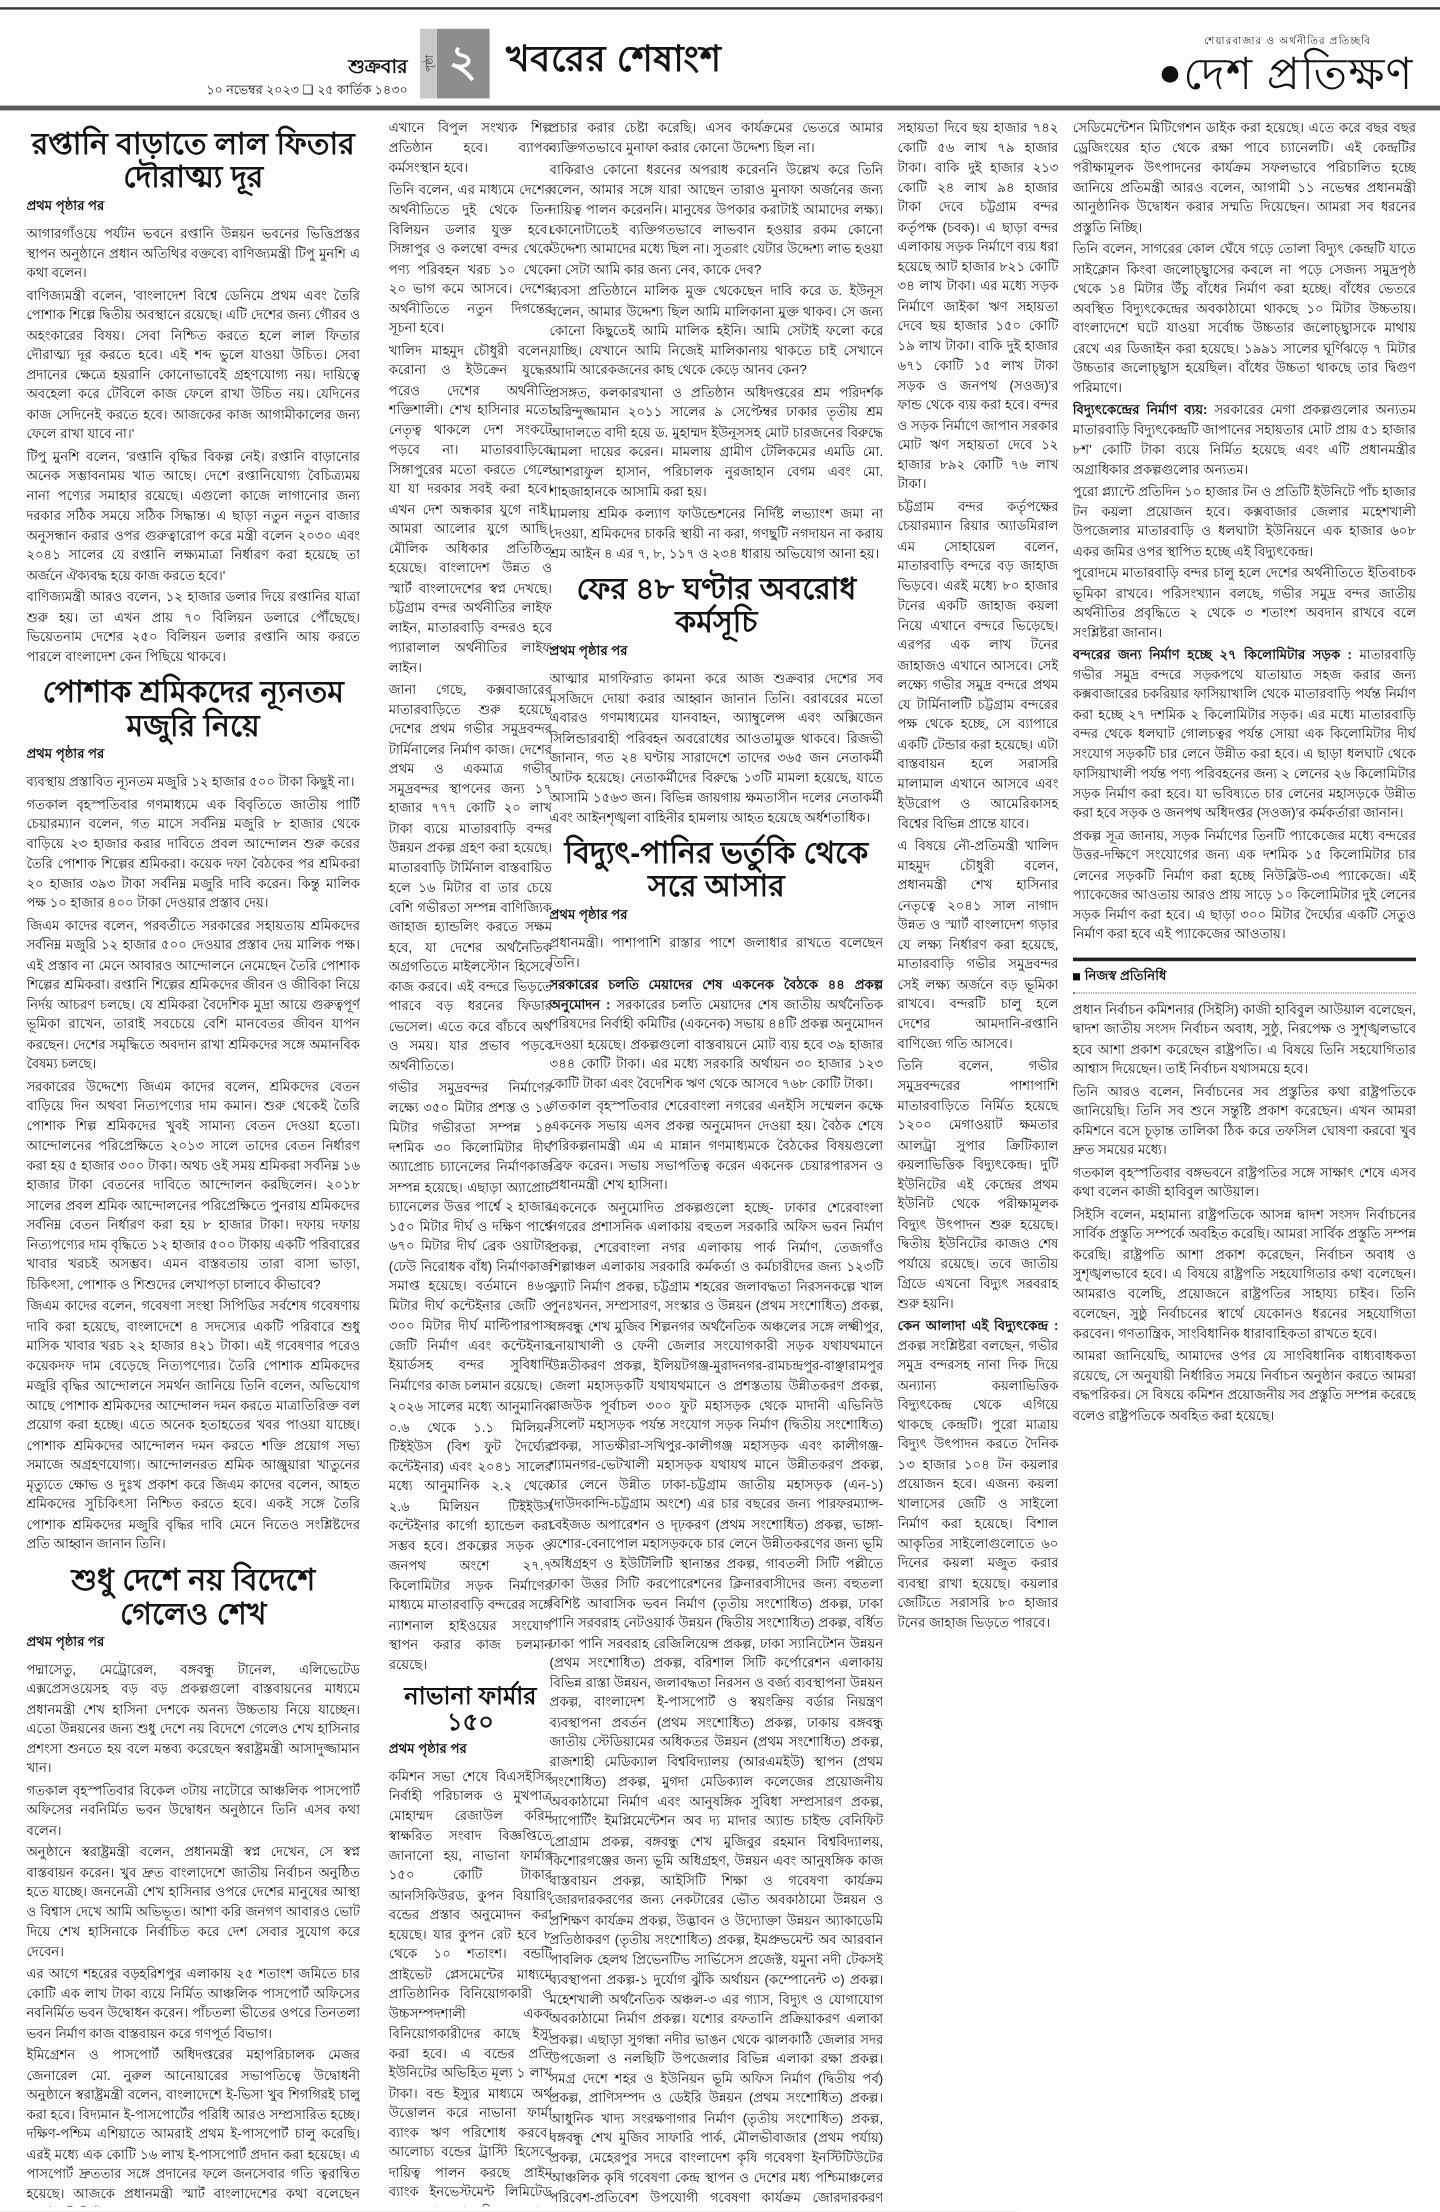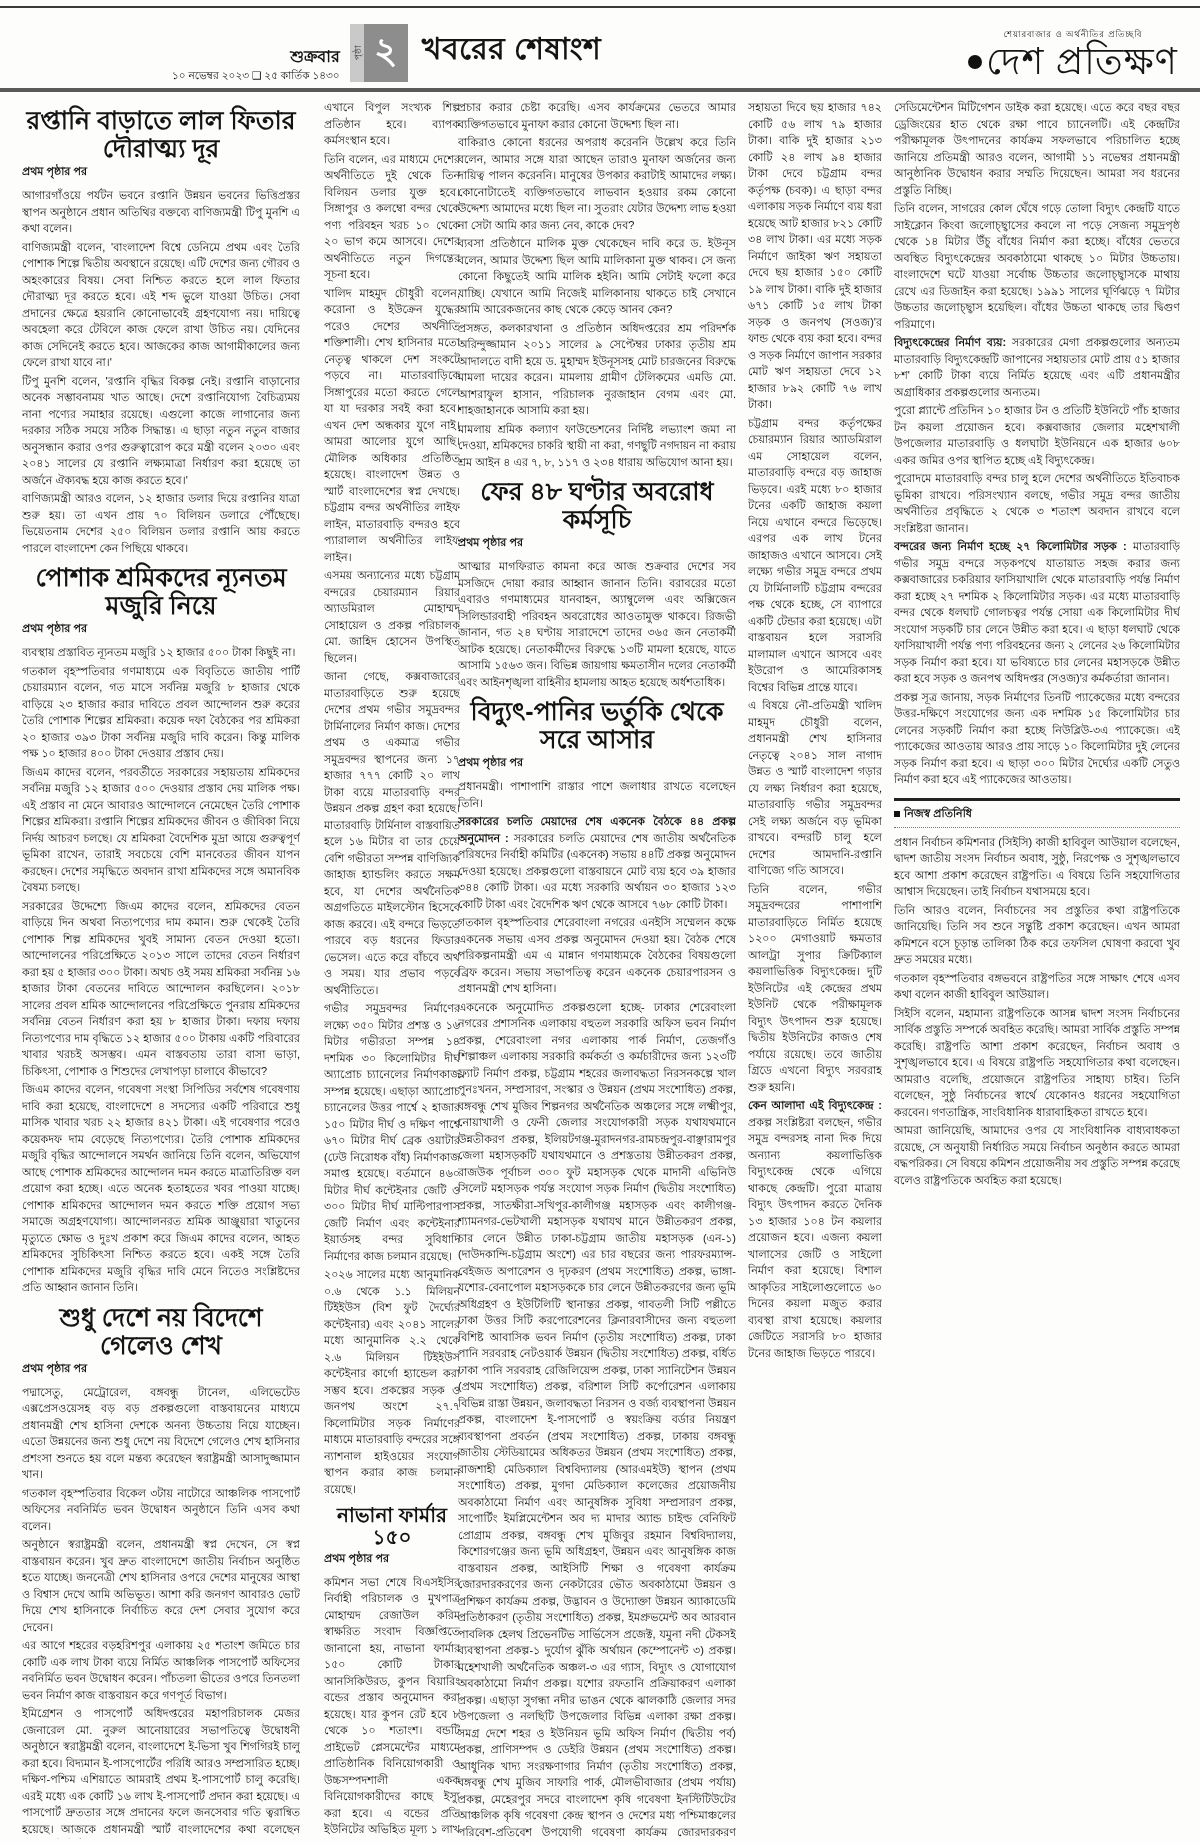--- a/index.html
+++ b/index.html
@@ -84,21 +84,20 @@
       <p class="body">পদ্মাসেতু, মেট্রোরেল, বঙ্গবন্ধু টানেল, এলিভেটেড এক্সপ্রেসওয়েসহ বড় বড় প্রকল্পগুলো বাস্তবায়নের মাধ্যমে প্রধানমন্ত্রী শেখ হাসিনা দেশকে অনন্য উচ্চতায় নিয়ে যাচ্ছেন। এতো উন্নয়নের জন্য শুধু দেশে নয় বিদেশে গেলেও শেখ হাসিনার প্রশংসা শুনতে হয় বলে মন্তব্য করেছেন স্বরাষ্ট্রমন্ত্রী আসাদুজ্জামান খান।</p>
       <p class="body">গতকাল বৃহস্পতিবার বিকেল ৩টায় নাটোরে আঞ্চলিক পাসপোর্ট অফিসের নবনির্মিত ভবন উদ্বোধন অনুষ্ঠানে তিনি এসব কথা বলেন।</p>
       <p class="body">অনুষ্ঠানে স্বরাষ্ট্রমন্ত্রী বলেন, প্রধানমন্ত্রী স্বপ্ন দেখেন, সে স্বপ্ন বাস্তবায়ন করেন। খুব দ্রুত বাংলাদেশে জাতীয় নির্বাচন অনুষ্ঠিত হতে যাচ্ছে। জননেত্রী শেখ হাসিনার ওপরে দেশের মানুষের আস্থা ও বিশ্বাস দেখে আমি অভিভূত। আশা করি জনগণ আবারও ভোট দিয়ে শেখ হাসিনাকে নির্বাচিত করে দেশ সেবার সুযোগ করে দেবেন।</p>
       <p class="body">এর আগে শহরের বড়হরিশপুর এলাকায় ২৫ শতাংশ জমিতে চার কোটি এক লাখ টাকা ব্যয়ে নির্মিত আঞ্চলিক পাসপোর্ট অফিসের নবনির্মিত ভবন উদ্বোধন করেন। পাঁচতলা ভীতের ওপরে তিনতলা ভবন নির্মাণ কাজ বাস্তবায়ন করে গণপূর্ত বিভাগ।</p>
       <p class="body">ইমিগ্রেশন ও পাসপোর্ট অধিদপ্তরের মহাপরিচালক মেজর জেনারেল মো. নুরুল আনোয়ারের সভাপতিত্বে উদ্বোধনী অনুষ্ঠানে স্বরাষ্ট্রমন্ত্রী বলেন, বাংলাদেশে ই-ভিসা খুব শিগগিরই চালু করা হবে। বিদ্যমান ই-পাসপোর্টের পরিধি আরও সম্প্রসারিত হচ্ছে। দক্ষিণ-পশ্চিম এশিয়াতে আমরাই প্রথম ই-পাসপোর্ট চালু করেছি। এরই মধ্যে এক কোটি ১৬ লাখ ই-পাসপোর্ট প্রদান করা হয়েছে। এ পাসপোর্ট দ্রুততার সঙ্গে প্রদানের ফলে জনসেবার গতি ত্বরান্বিত হয়েছে। আজকে প্রধানমন্ত্রী স্মার্ট বাংলাদেশের কথা বলেছেন বলেই ডিজিটাল বাংলাদেশ আমরা শতভাগ না হলেও ৮০ শতাংশে সফল হয়েছে। দুর্বার গতিতে আমরা এগিয়ে যাচ্ছি।</p>
     </div>
   <div class="col" id="col-b">
       <p class="body">এখানে বিপুল সংখ্যক শিল্প প্রতিষ্ঠান হবে। ব্যাপক কর্মসংস্থান হবে।</p>
       <p class="body">তিনি বলেন, এর মাধ্যমে দেশের অর্থনীতিতে দুই থেকে তিন বিলিয়ন ডলার যুক্ত হবে। সিঙ্গাপুর ও কলম্বো বন্দর থেকে পণ্য পরিবহন খরচ ১০ থেকে ২০ ভাগ কমে আসবে। দেশের অর্থনীতিতে নতুন দিগন্তের সূচনা হবে।</p>
       <p class="body">খালিদ মাহমুদ চৌধুরী বলেন, করোনা ও ইউক্রেন যুদ্ধের পরেও দেশের অর্থনীতি শক্তিশালী। শেখ হাসিনার মতো নেতৃত্ব থাকলে দেশ সংকটে পড়বে না। মাতারবাড়িকে সিঙ্গাপুরের মতো করতে গেলে যা যা দরকার সবই করা হবে। এখন দেশ অন্ধকার যুগে নাই। আমরা আলোর যুগে আছি। মৌলিক অধিকার প্রতিষ্ঠিত হয়েছে। বাংলাদেশ উন্নত ও স্মার্ট বাংলাদেশের স্বপ্ন দেখছে। চট্টগ্রাম বন্দর অর্থনীতির লাইফ লাইন, মাতারবাড়ি বন্দরও হবে প্যারালাল অর্থনীতির লাইফ লাইন।</p>
-      <p class="body">এসময় অন্যান্যের মধ্যে চট্টগ্রাম বন্দরের চেয়ারম্যান রিয়ার অ্যাডমিরাল মোহাম্মদ সোহায়েল ও প্রকল্প পরিচালক মো. জাহিদ হোসেন উপস্থিত ছিলেন।</p>
       <p class="body">জানা গেছে, কক্সবাজারের মাতারবাড়িতে শুরু হয়েছে দেশের প্রথম গভীর সমুদ্রবন্দর টার্মিনালের নির্মাণ কাজ। দেশের প্রথম ও একমাত্র গভীর সমুদ্রবন্দর স্থাপনের জন্য ১৭ হাজার ৭৭৭ কোটি ২০ লাখ টাকা ব্যয়ে মাতারবাড়ি বন্দর উন্নয়ন প্রকল্প গ্রহণ করা হয়েছে। মাতারবাড়ি টার্মিনাল বাস্তবায়িত হলে ১৬ মিটার বা তার চেয়ে বেশি গভীরতা সম্পন্ন বাণিজ্যিক জাহাজ হ্যান্ডলিং করতে সক্ষম হবে, যা দেশের অর্থনৈতিক অগ্রগতিতে মাইলস্টোন হিসেবে কাজ করবে। এই বন্দরে ভিড়তে পারবে বড় ধরনের ফিডার ভেসেল। এতে করে বাঁচবে অর্থ ও সময়। যার প্রভাব পড়বে অর্থনীতিতে।</p>
       <p class="body">গভীর সমুদ্রবন্দর নির্মাণের লক্ষ্যে ৩৫০ মিটার প্রশস্ত ও ১৬ মিটার গভীরতা সম্পন্ন ১৪ দশমিক ৩০ কিলোমিটার দীর্ঘ অ্যাপ্রোচ চ্যানেলের নির্মাণকাজ সম্পন্ন হয়েছে। এছাড়া অ্যাপ্রোচ চ্যানেলের উত্তর পার্শ্বে ২ হাজার ১৫০ মিটার দীর্ঘ ও দক্ষিণ পার্শ্বে ৬৭০ মিটার দীর্ঘ ব্রেক ওয়াটার (ঢেউ নিরোধক বাঁধ) নির্মাণকাজ সমাপ্ত হয়েছে। বর্তমানে ৪৬০ মিটার দীর্ঘ কন্টেইনার জেটি ও ৩০০ মিটার দীর্ঘ মাল্টিপারপাস জেটি নির্মাণ এবং কন্টেইনার ইয়ার্ডসহ বন্দর সুবিধাদি নির্মাণের কাজ চলমান রয়েছে।</p>
       <p class="body">২০২৬ সালের মধ্যে আনুমানিক ০.৬ থেকে ১.১ মিলিয়ন টিইইউস (বিশ ফুট দৈর্ঘ্যের কন্টেইনার) এবং ২০৪১ সালের মধ্যে আনুমানিক ২.২ থেকে ২.৬ মিলিয়ন টিইইউস কন্টেইনার কার্গো হ্যান্ডেল করা সম্ভব হবে। প্রকল্পের সড়ক ও জনপথ অংশে ২৭.৭ কিলোমিটার সড়ক নির্মাণের মাধ্যমে মাতারবাড়ি বন্দরের সঙ্গে ন্যাশনাল হাইওয়ের সংযোগ স্থাপন করার কাজ চলমান রয়েছে।</p>
       <h2 class="headline h-md">নাভানা ফার্মার ১৫০</h2>
       <div class="kicker">প্রথম পৃষ্ঠার পর</div>
       <p class="body">কমিশন সভা শেষে বিএসইসির নির্বাহী পরিচালক ও মুখপাত্র মোহাম্মদ রেজাউল করিম স্বাক্ষরিত সংবাদ বিজ্ঞপ্তিতে জানানো হয়, নাভানা ফার্মার ১৫০ কোটি টাকার আনসিকিউরড, কুপন বিয়ারিং বন্ডের প্রস্তাব অনুমোদন করা হয়েছে। যার কুপন রেট হবে ৮ থেকে ১০ শতাংশ। বন্ডটি প্রাইভেট প্লেসমেন্টের মাধ্যমে প্রাতিষ্ঠানিক বিনিয়োগকারী ও উচ্চসম্পদশালী একক বিনিয়োগকারীদের কাছে ইস্যু করা হবে। এ বন্ডের প্রতি ইউনিটের অভিহিত মূল্য ১ লাখ টাকা। বন্ড ইস্যুর মাধ্যমে অর্থ উত্তোলন করে নাভানা ফার্মা ব্যাংক ঋণ পরিশোধ করবে। আলোচ্য বন্ডের ট্রাস্টি হিসেবে দায়িত্ব পালন করছে প্রাইম ব্যাংক ইনভেস্টমেন্ট লিমিটেড এবং অ্যারেঞ্জার হিসেবে কাজ করছে সিটি ব্যাংক ক্যাপিটাল রিসোর্স লিমিটেড।</p>
     </div>
   <div class="col" id="col-c">
       <p class="body">প্রচার করার চেষ্টা করেছি। এসব কার্যক্রমের ভেতরে আমার ব্যক্তিগতভাবে মুনাফা করার কোনো উদ্দেশ্য ছিল না।</p>
       <p class="body">বাকিরাও কোনো ধরনের অপরাধ করেননি উল্লেখ করে তিনি বলেন, আমার সঙ্গে যারা আছেন তারাও মুনাফা অর্জনের জন্য দায়িত্ব পালন করেননি। মানুষের উপকার করাটাই আমাদের লক্ষ্য। কোনোটাতেই ব্যক্তিগতভাবে লাভবান হওয়ার রকম কোনো উদ্দেশ্য আমাদের মধ্যে ছিল না। সুতরাং যেটার উদ্দেশ্য লাভ হওয়া না সেটা আমি কার জন্য নেব, কাকে দেব?</p>

